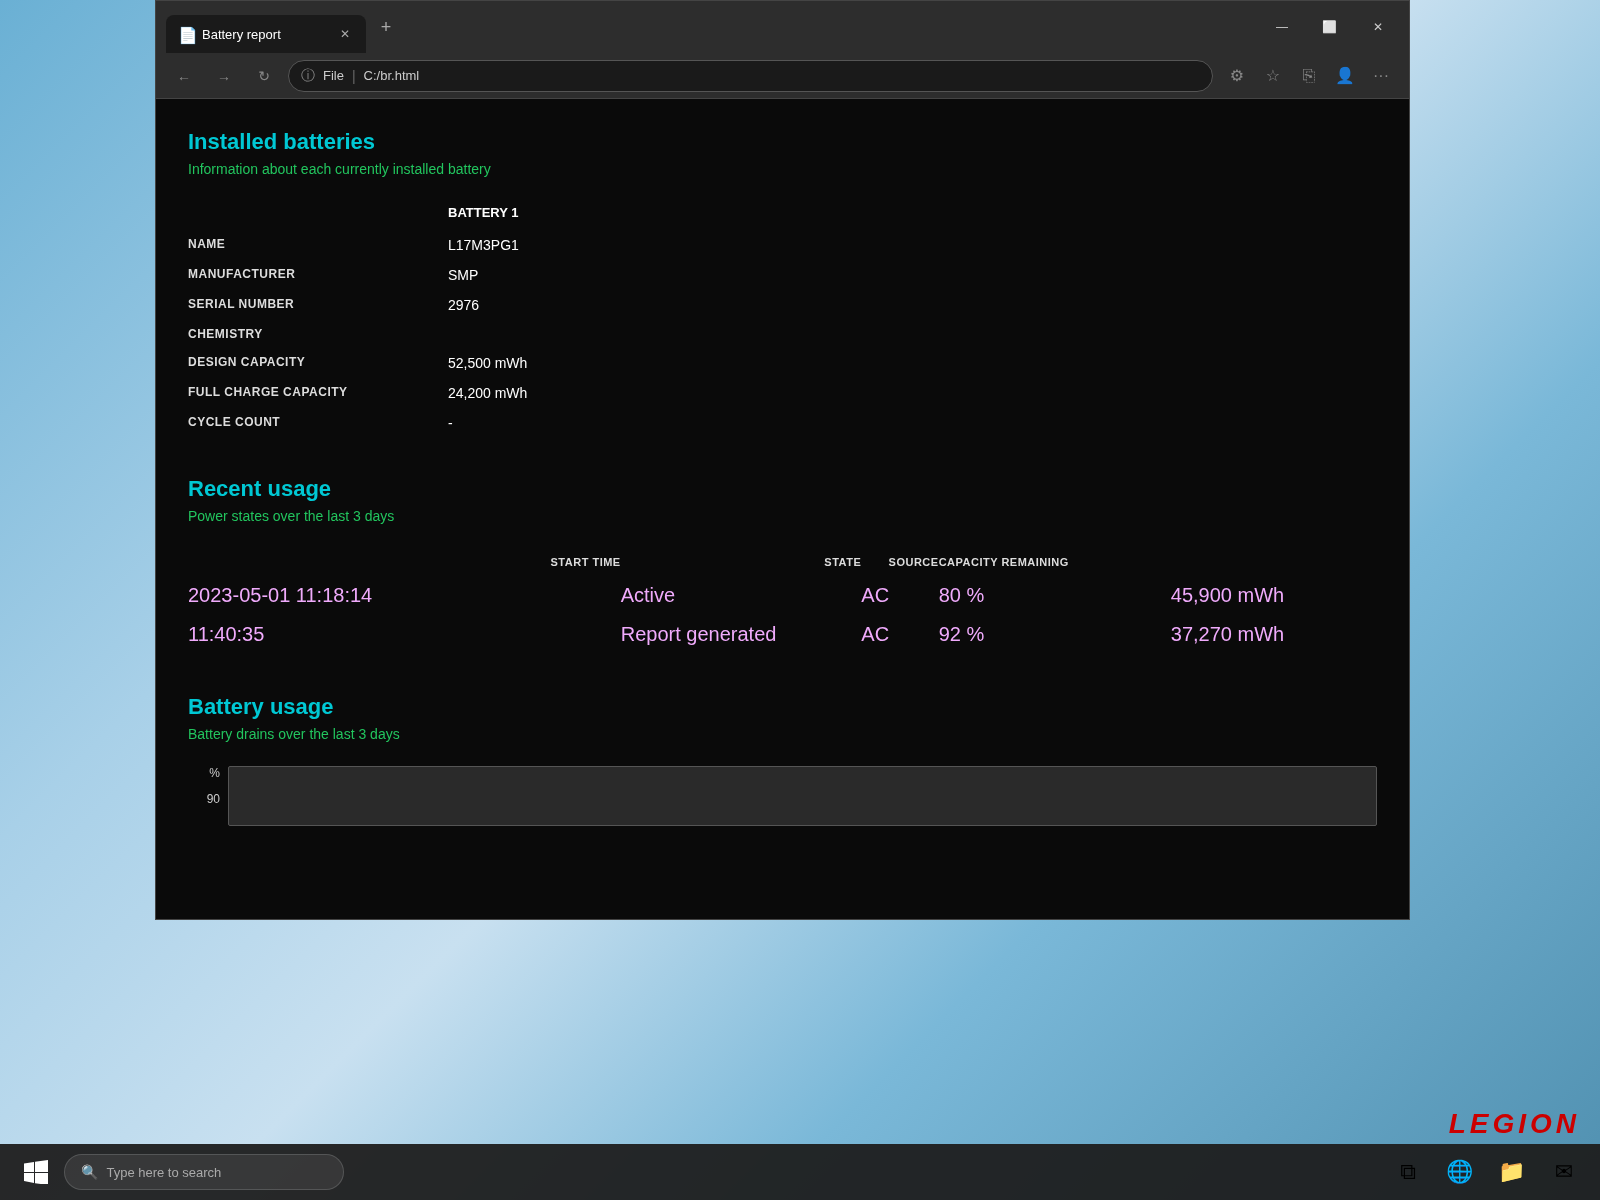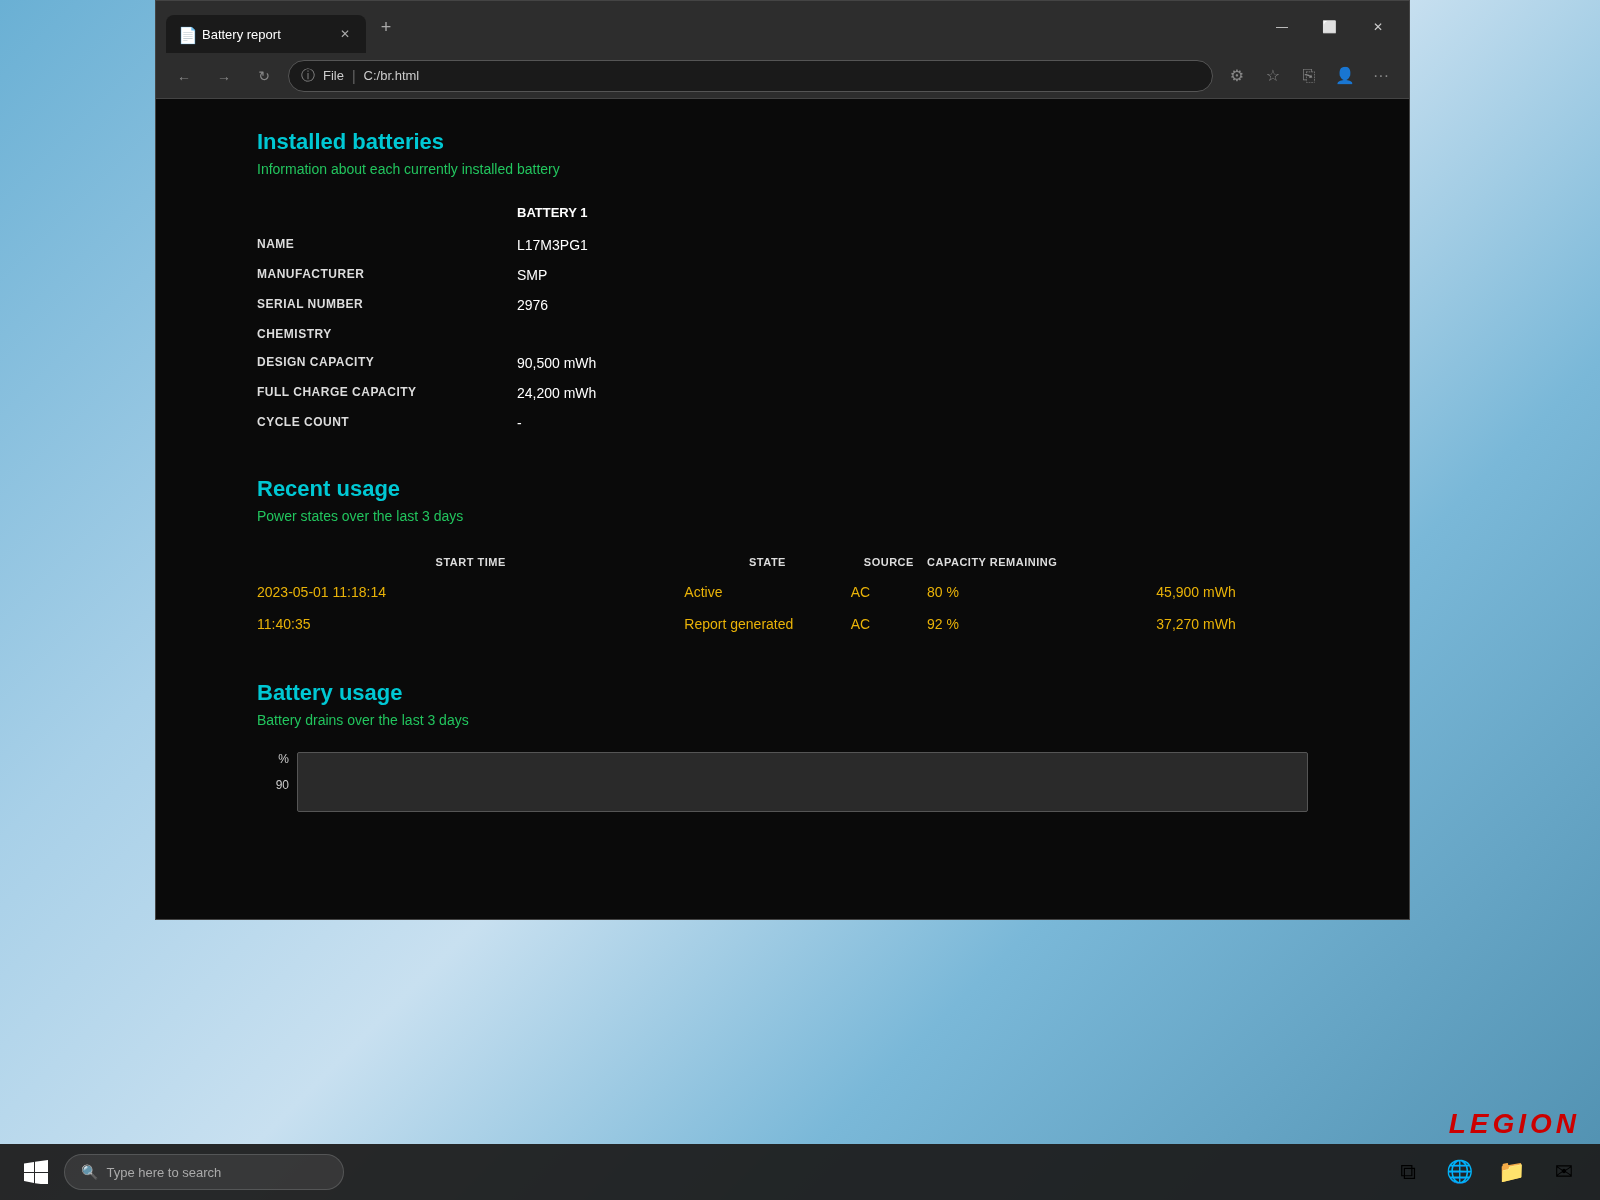--- a/index.html
+++ b/index.html
@@ -181,21 +181,21 @@
       font-size: 16px;
       cursor: pointer;
       border-radius: 50%;
     }
 
     
     .content-area {
       flex: 1;
       background: #0a0a0a;
       overflow-y: auto;
-      padding: 30px 101px;
+      padding: 30px 32px;
     }
 
     
     .section-title {
       font-size: 22px;
       font-weight: 600;
       color: #00c8d4;
       margin-bottom: 6px;
     }
 
@@ -251,34 +251,34 @@
       border-collapse: collapse;
       margin-top: 16px;
     }
 
     .usage-table th {
       font-size: 11px;
       font-weight: 700;
       color: #ddd;
       text-transform: uppercase;
       letter-spacing: 0.5px;
-      text-align: center;
+      text-align: right;
       padding: 8px 0;
       border-bottom: none;
     }
 
     .usage-table th.right-align,
     .usage-table td.right-align {
       text-align: left;
       padding-right: 20px;
     }
 
     .usage-table td {
-      font-size: 14px;
-      color: #eab308;
+      font-size: 20px;
+      color: #f0abfc;
       padding: 8px 0;
     }
 
     .usage-table tr td:first-child {
       padding-left: 0;
       min-width: 280px;
     }
 
     
     .chart-container {
@@ -481,21 +481,21 @@
     </div>
             <div class="battery-row">
       <div class="battery-label">SERIAL NUMBER</div>
       <div class="battery-value">2976</div>
     </div>
             <div class="battery-row">
       <div class="battery-label">CHEMISTRY</div>
     </div>
             <div class="battery-row">
       <div class="battery-label">DESIGN CAPACITY</div>
-      <div class="battery-value">90,500 mWh</div>
+      <div class="battery-value">52,500 mWh</div>
     </div>
             <div class="battery-row">
       <div class="battery-label">FULL CHARGE CAPACITY</div>
       <div class="battery-value">24,200 mWh</div>
     </div>
             <div class="battery-row">
       <div class="battery-label">CYCLE COUNT</div>
       <div class="battery-value">-</div>
     </div>
           </div>

